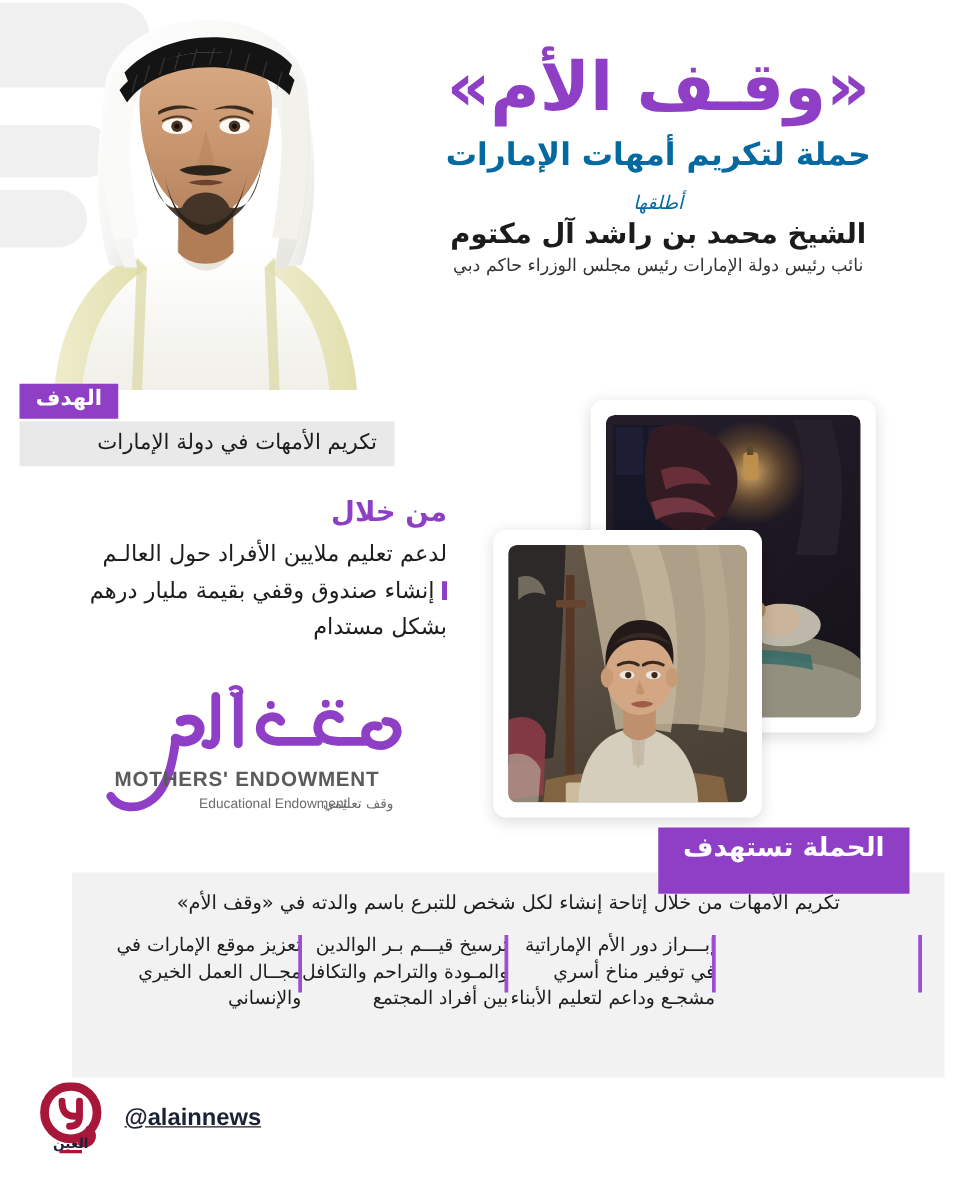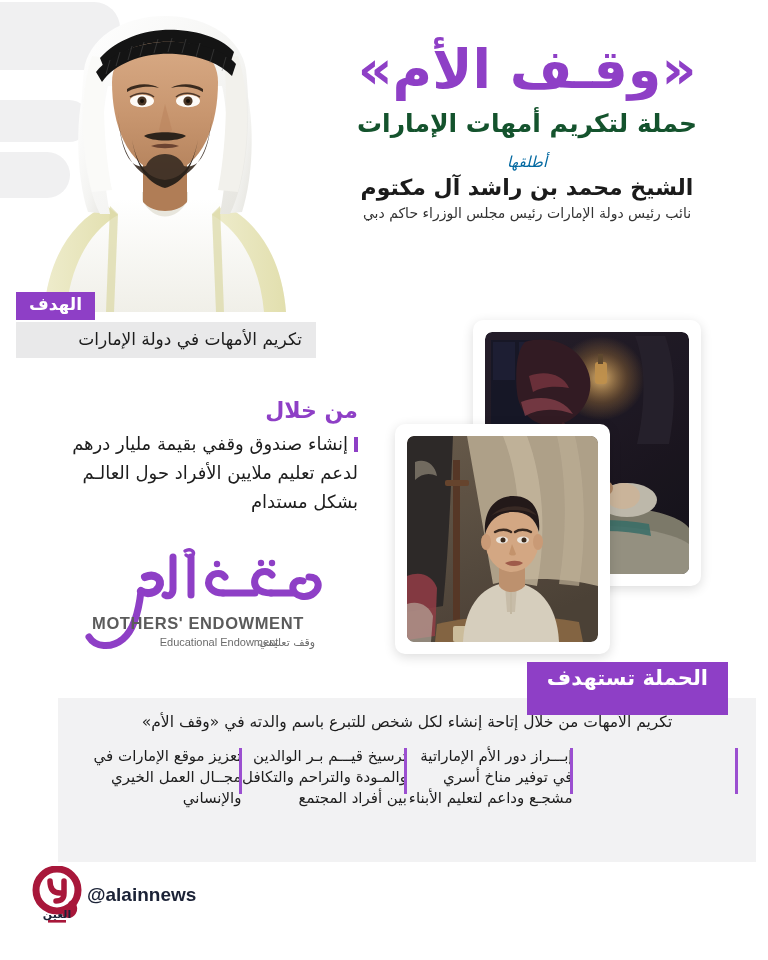--- a/index.html
+++ b/index.html
@@ -59,21 +59,21 @@
     font-weight: 700;
     color: #8e3fc6;
     line-height: 1.05;
     letter-spacing: 0px;
     margin: 0;
     white-space: nowrap;
   }
   .sub-title {
     font-size: 25px;
     font-weight: 700;
-    color: #14532d;
+    color: #0369a1;
     margin: 10px 0 0 0;
     line-height: 1.2;
     white-space: nowrap;
   }
   .launched-by {
     margin: 14px 0 0 0;
     font-size: 15px;
     font-weight: 400;
     color: #0369a1;
     font-style: italic;
@@ -90,21 +90,21 @@
     font-size: 14px;
     font-weight: 400;
     color: #333333;
     white-space: nowrap;
   }
 
   
   .goal-section {
     position: absolute;
     right: 452px;
-    top: 292px;
+    top: 307px;
     width: 300px;
     text-align: left;
     z-index: 3;
   }
   .badge-purple {
     display: inline-block;
     background: #8e3fc6;
     color: #ffffff;
     font-size: 17px;
     font-weight: 700;
@@ -246,23 +246,24 @@
 
   
   .footer {
     position: absolute;
     left: 28px;
     top: 866px;
     display: flex;
     flex-direction: row-reverse;
     align-items: center;
     justify-content: flex-end;
-    gap: 1px;
+    gap: 14px;
     z-index: 4;
     direction: ltr;
+    text-decoration: underline;
   }
   .alain-logo { width: 58px; height: 58px; display:block; }
   .handle {
     font-size: 19px;
     font-weight: 700;
     color: #1b2236;
     direction: ltr;
     font-family: "Liberation Sans", sans-serif;
   }
 </style>
@@ -364,24 +365,24 @@
     <p class="sheikh-role">نائب رئيس دولة الإمارات رئيس مجلس الوزراء حاكم دبي</p>
   </div>
 
   <div class="goal-section">
     <span class="badge-purple">الهدف</span>
     <span class="goal-band">تكريم الأمهات في دولة الإمارات</span>
   </div>
 
   <div class="through-section">
     <div class="through-title">من خلال</div>
+    <div class="through-line">لدعم تعليم ملايين الأفراد حول العالـم</div>
     <div class="through-line">
       <span class="bullet-mark"></span><span>إنشاء صندوق وقفي بقيمة مليار درهم</span>
     </div>
-    <div class="through-line">لدعم تعليم ملايين الأفراد حول العالـم</div>
     <div class="through-line">بشكل مستدام</div>
   </div>
 
   <div class="campaign-logo">
     <svg class="logo-svg" viewBox="0 0 250 118" xmlns="http://www.w3.org/2000/svg">
 
       <g fill="none" stroke="#8e3fc6" stroke-linecap="round" stroke-linejoin="round">
 
         <path d="M236 34 C246 34 248 44 241 50 C234 56 222 54 220 46 C219 40 224 36 230 38" stroke-width="7"></path>
         <path d="M220 50 L198 50" stroke-width="7"></path>

